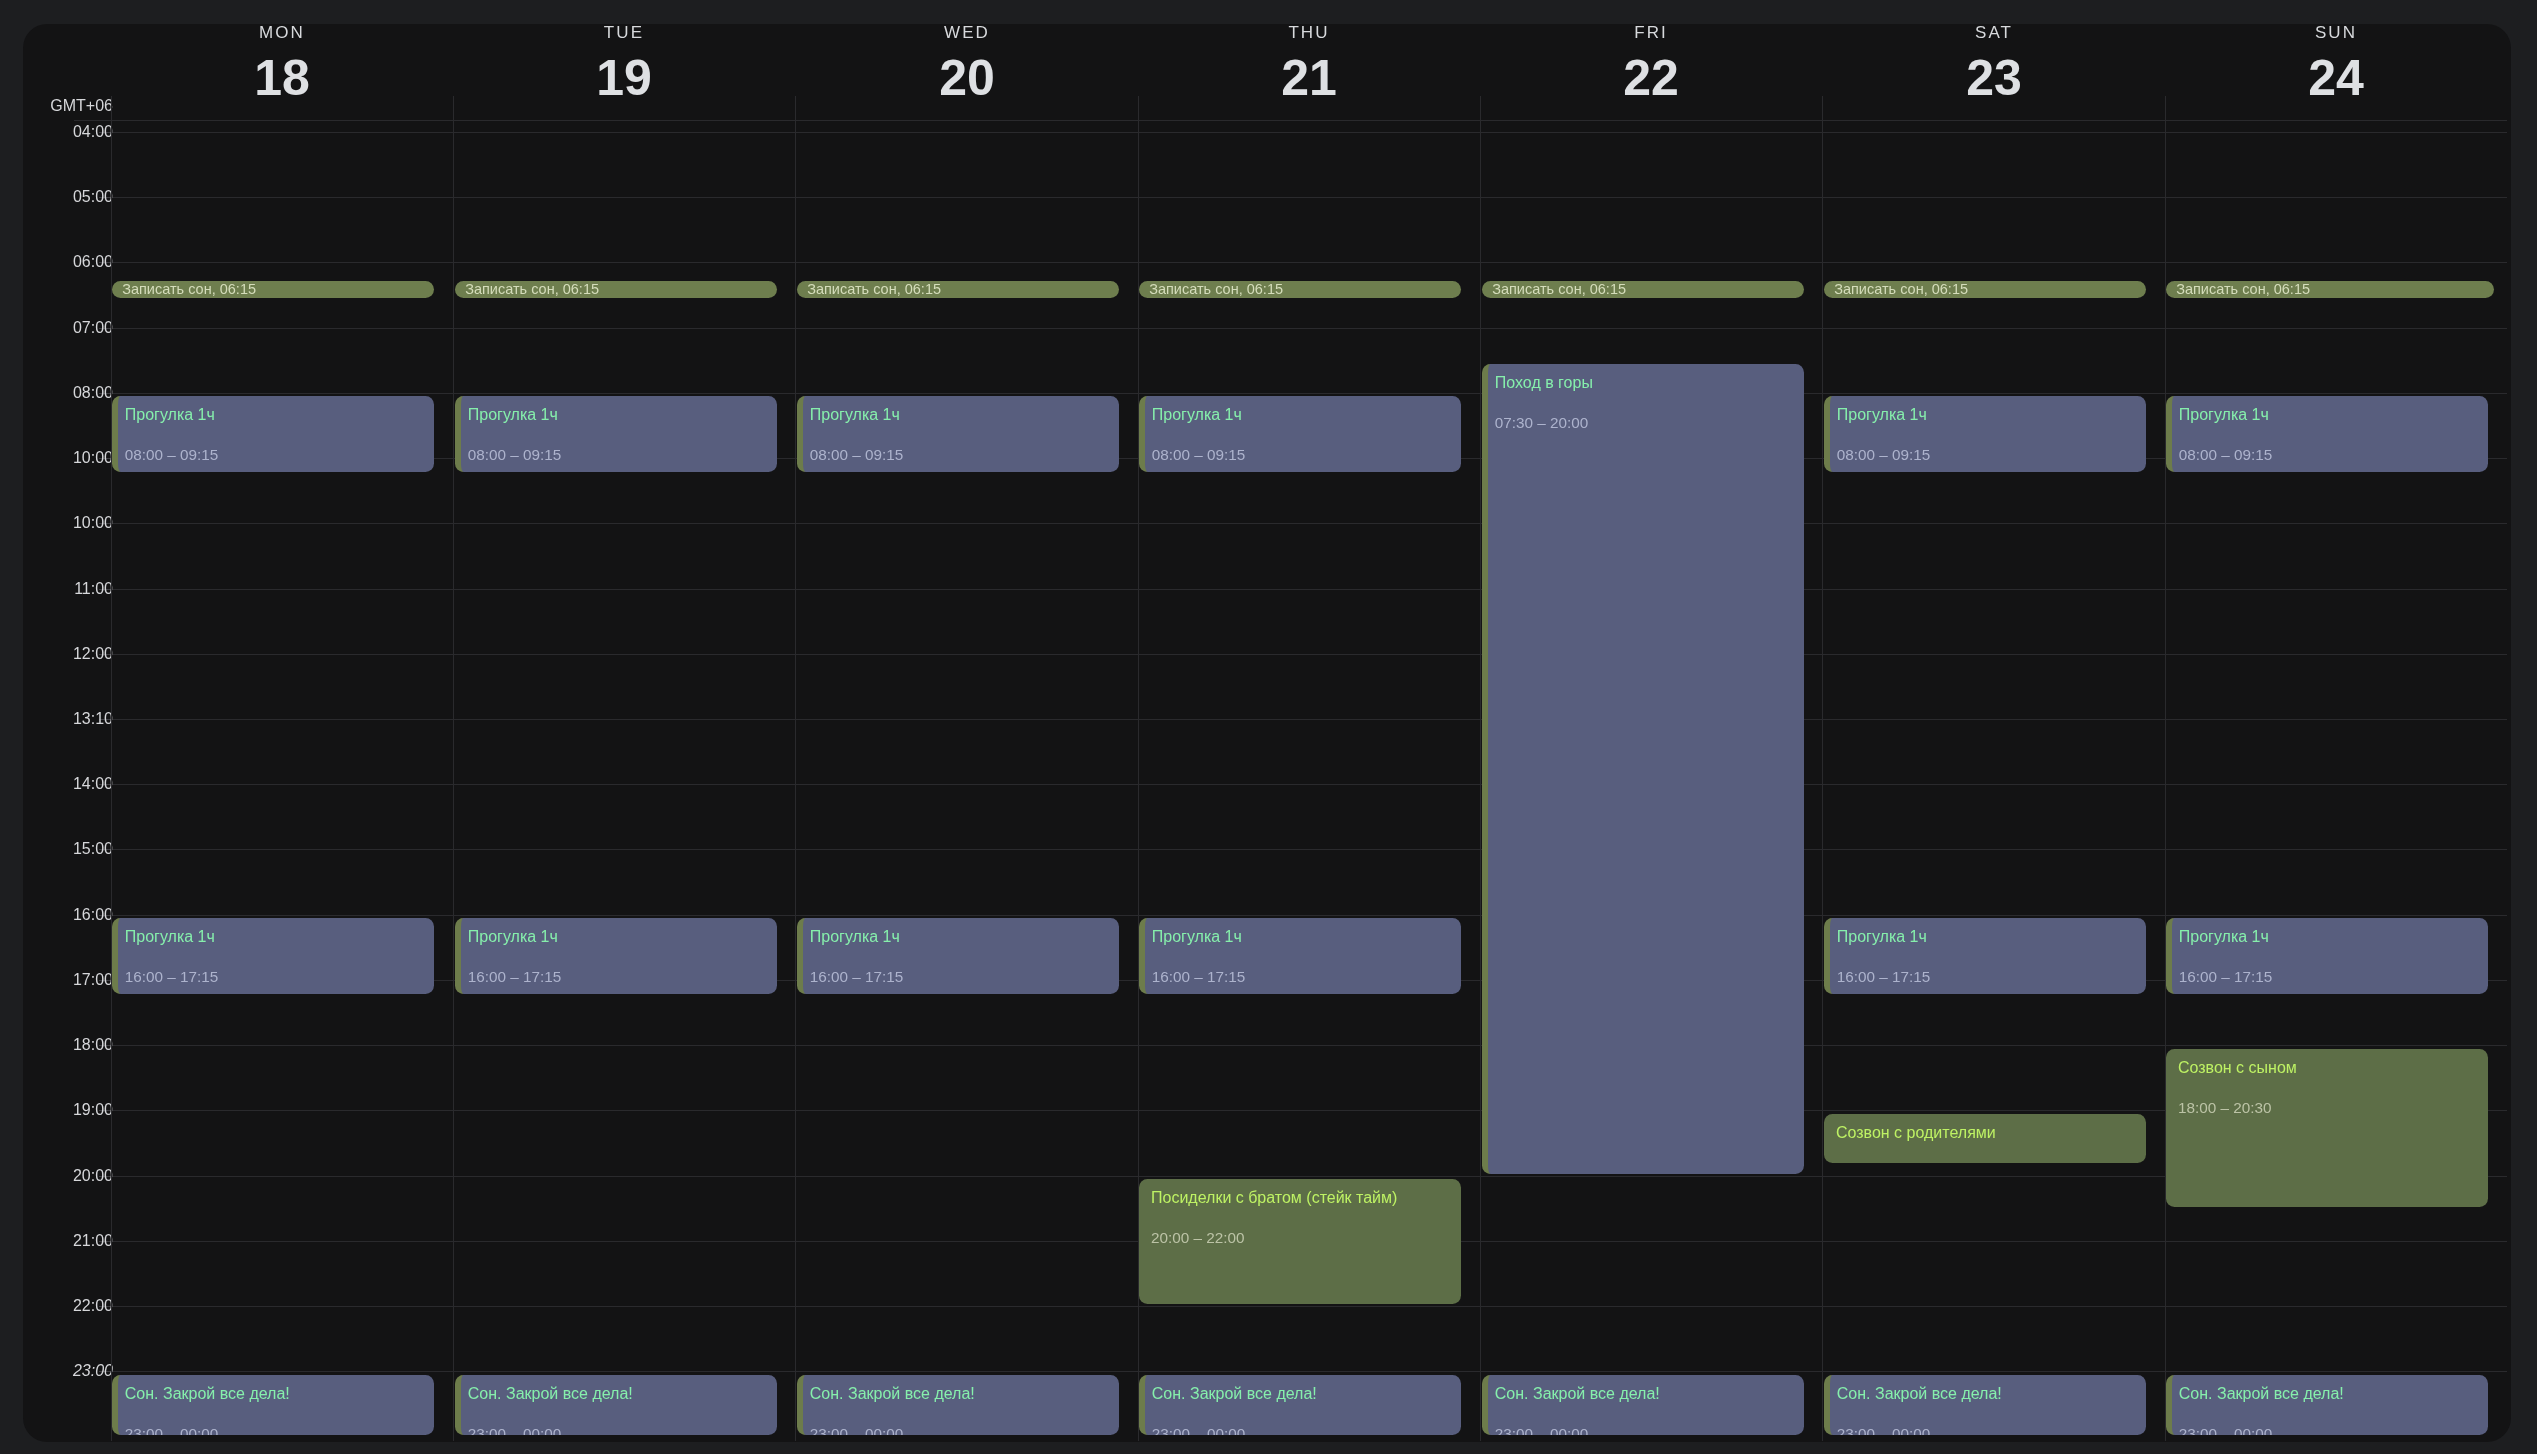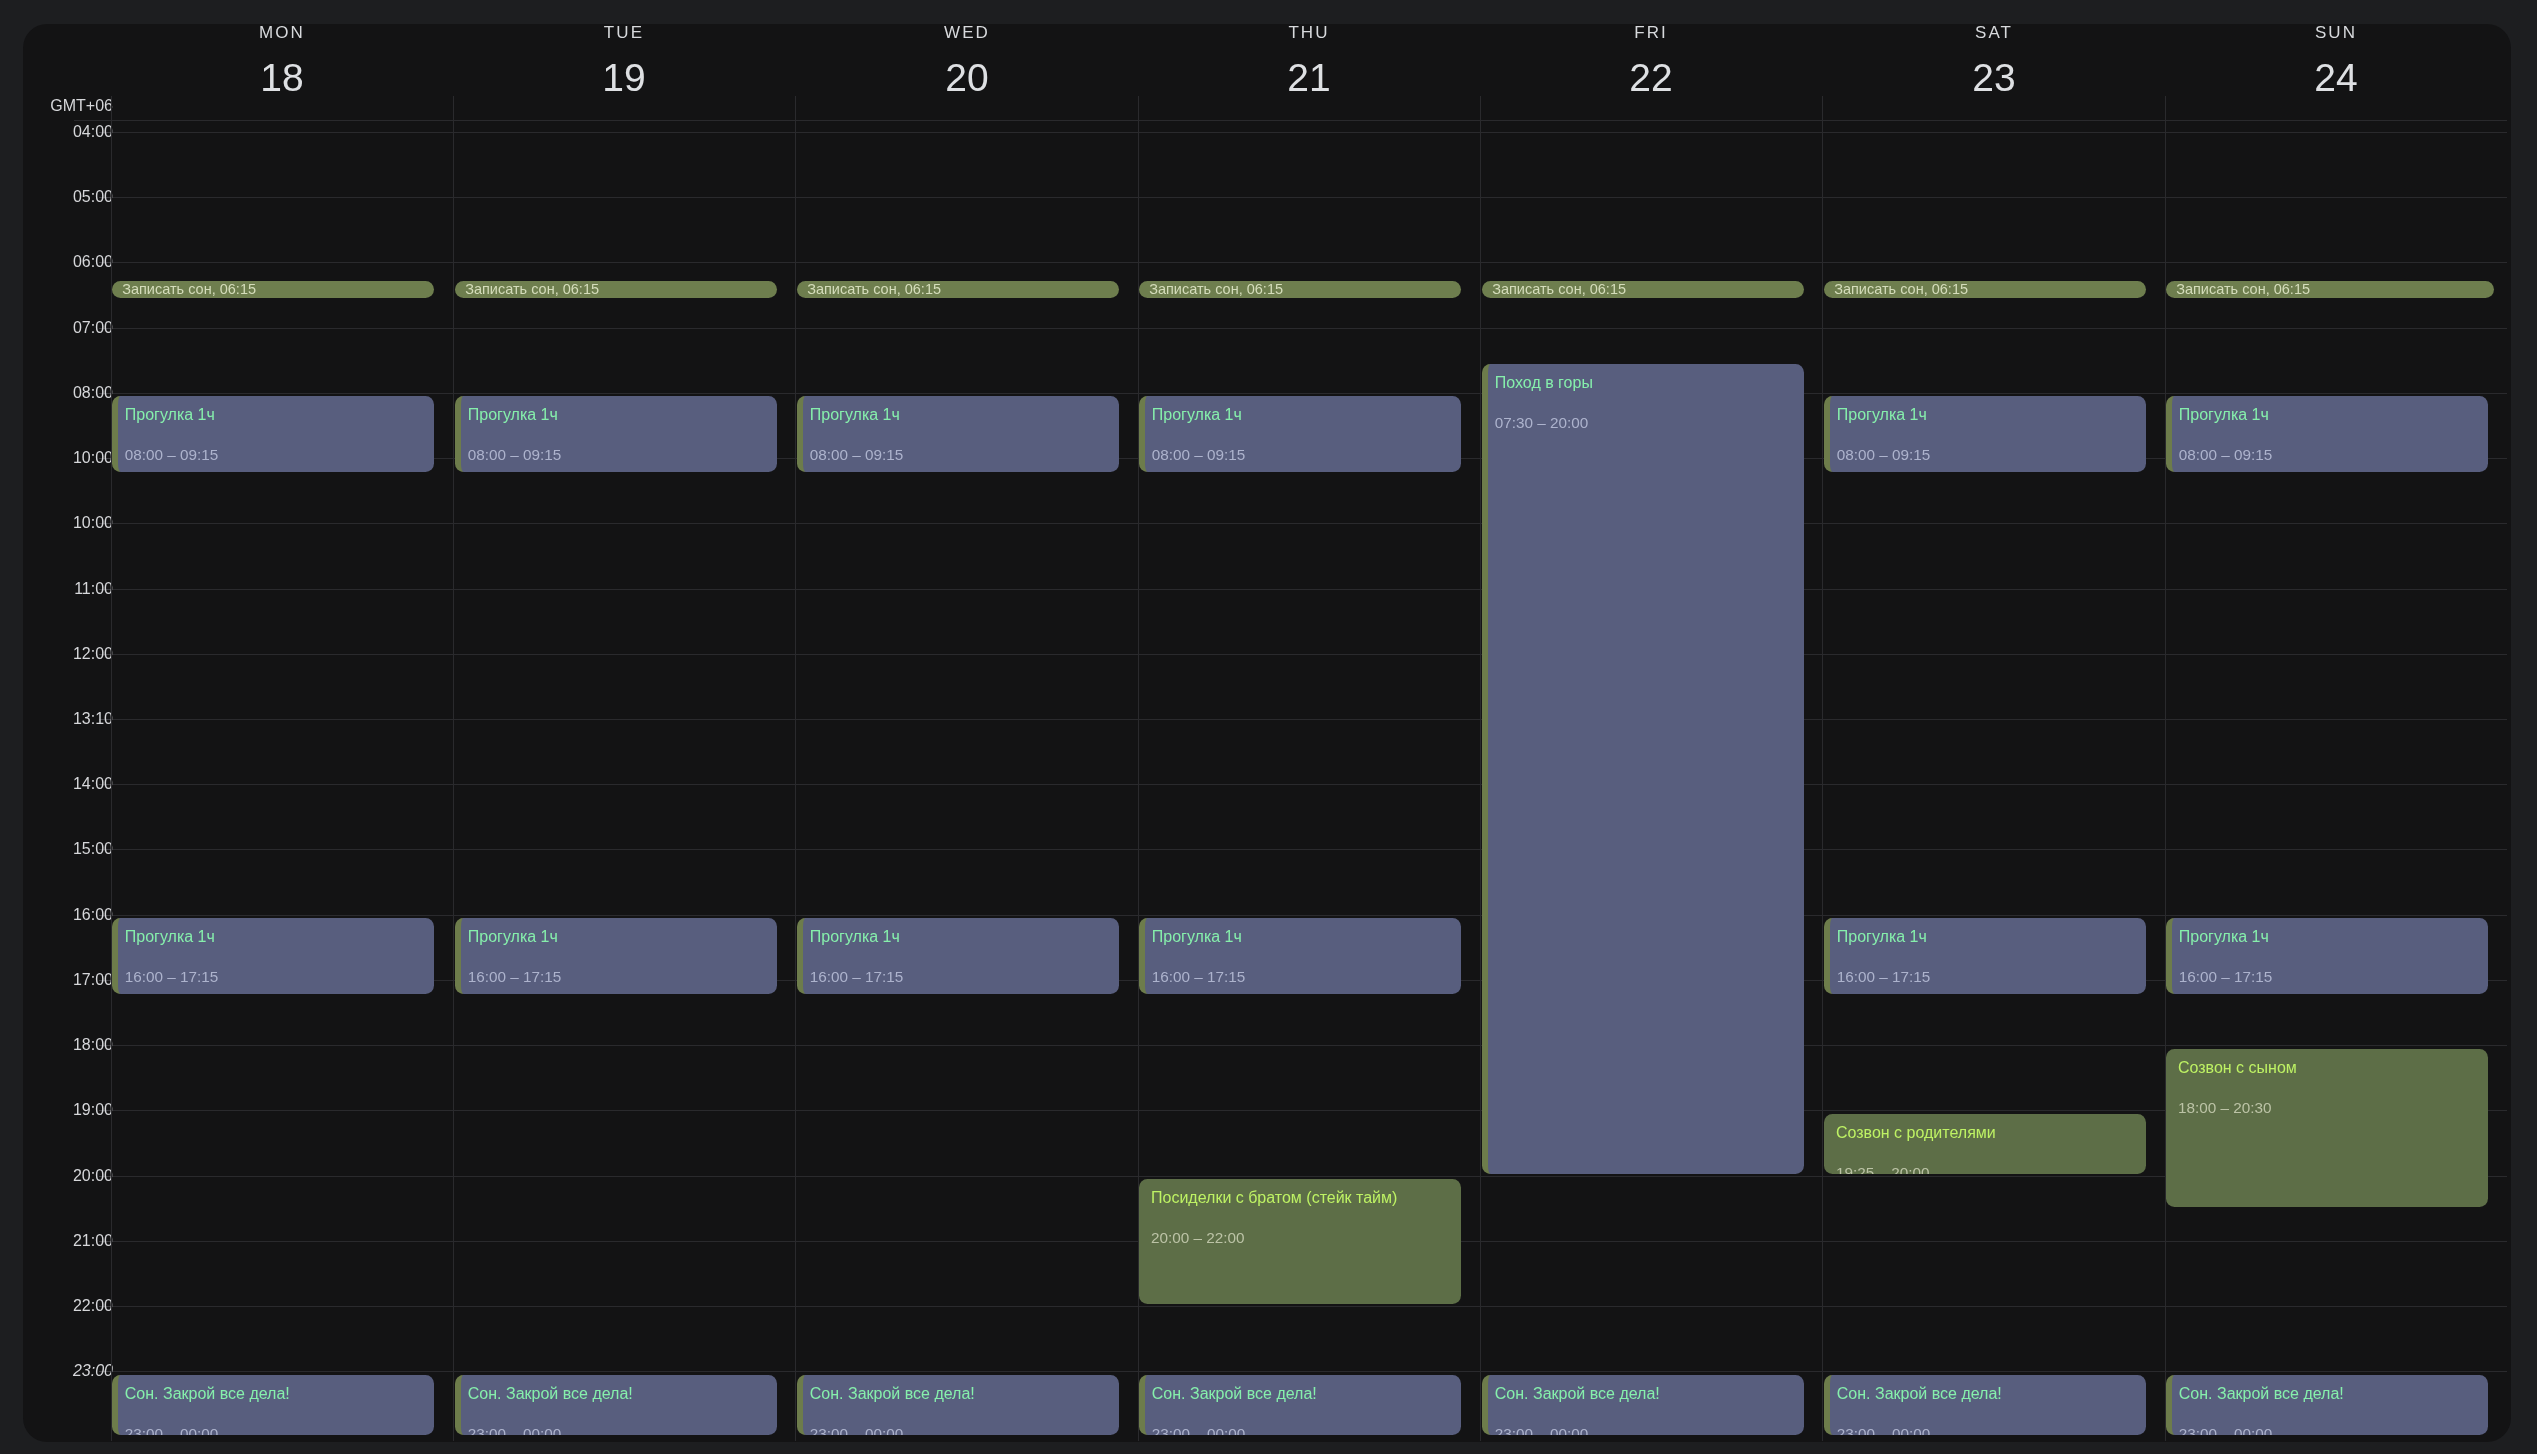--- a/index.html
+++ b/index.html
@@ -11,21 +11,21 @@
   #surface{
     position:absolute;left:23px;top:24px;width:2488px;height:1418px;
     background:#131314;border-radius:24px;overflow:hidden;
   }
   .day-name{
     position:absolute;transform:translate(-50%,-50%);
     font-size:17px;letter-spacing:2.1px;color:#d7d9dc;font-weight:500;white-space:nowrap;
   }
   .day-number{
     position:absolute;transform:translate(-50%,-50%);
-    font-size:39px;color:#dee0e3;font-weight:400;white-space:nowrap;
+    font-size:50px;color:#dee0e3;font-weight:700;white-space:nowrap;
   }
   .tz-label,.time-label{
     position:absolute;transform:translate(-100%,-50%);
     font-size:16px;color:#d6d7da;white-space:nowrap;
   }
   .hour-line{position:absolute;height:0.9px;background:#2a2a2d;}
   .tick-mark{position:absolute;height:0.9px;width:12px;background:#3f3f43;}
   .col-divider{position:absolute;width:0.9px;background:#2a2a2d;}
   .day-column{position:absolute;background:transparent;}
   .event{
@@ -267,21 +267,21 @@
   <div class="event purple" style="left: 1801px; top: 372px; width: 322px; height: 76px;">
     <div class="event-title">Прогулка 1ч</div>
     <div class="event-time">08:00 – 09:15</div>
   </div>
 
   <div class="event purple" style="left: 1801px; top: 894px; width: 322px; height: 76px;">
     <div class="event-title">Прогулка 1ч</div>
     <div class="event-time">16:00 – 17:15</div>
   </div>
 
-  <div class="event green" style="left: 1801px; top: 1090px; width: 322px; height: 60px;">
+  <div class="event green" style="left: 1801px; top: 1090px; width: 322px; height: 49px;">
     <div class="event-title">Созвон с родителями</div>
     <div class="event-time">19:25 – 20:00</div>
   </div>
 
   <div class="event purple" style="left: 1801px; top: 1351px; width: 322px; height: 60px;">
     <div class="event-title">Сон. Закрой все дела!</div>
     <div class="event-time">23:00 – 00:00</div>
   </div>
 
   <div class="pill" style="left: 2143px; top: 257px; width: 328px;">

